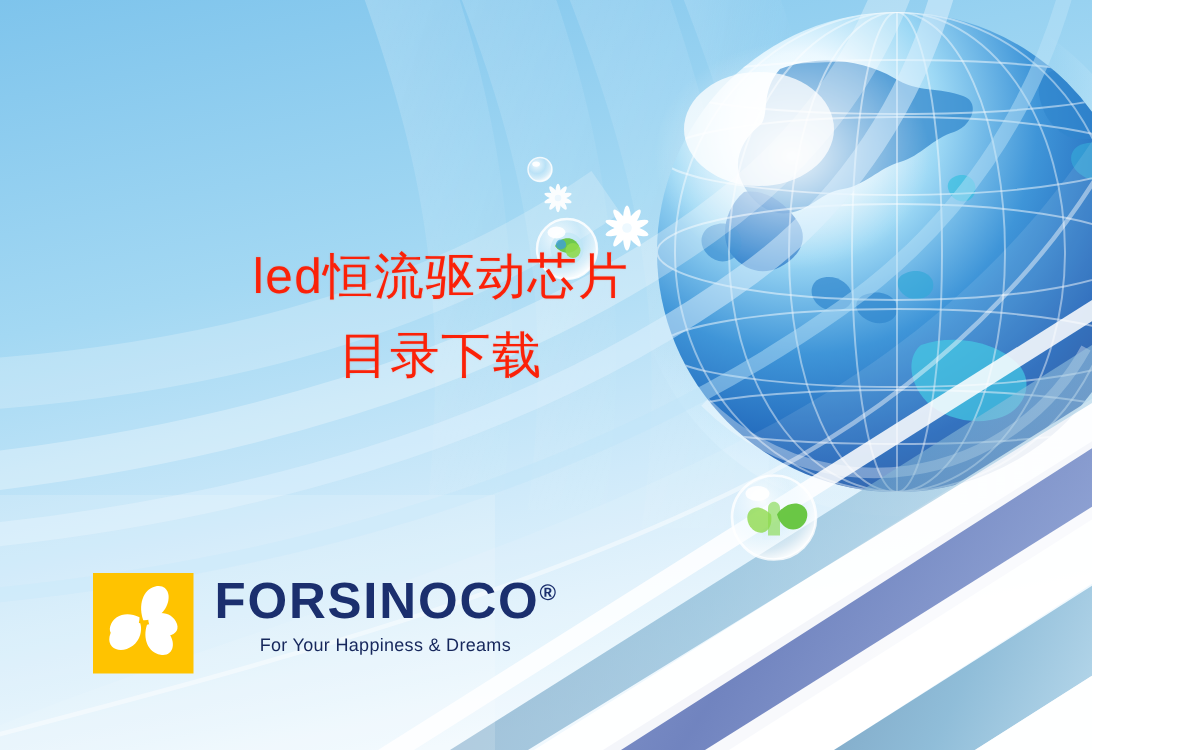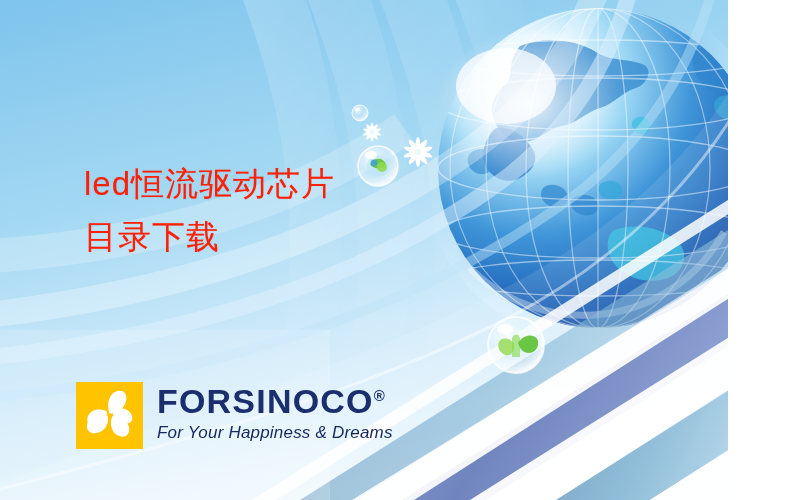--- a/index.html
+++ b/index.html
@@ -1,43 +1,44 @@
 <!DOCTYPE html>
 <html><head>
 <meta charset="utf-8">
 <style>
   html,body{margin:0;padding:0;background:#fff;}
   #stage{
     position:relative;width:728px;height:500px;overflow:hidden;
     font-family:"Liberation Sans",sans-serif;
     background:linear-gradient(160deg,#7ec4ec 0%,#8ecdf0 22%,#a6d9f4 45%,#c3e6f8 66%,#dff1fb 82%,#eef8fd 100%);
+    text-align:center;
   }
   .svgfill{position:absolute;top:0;left:0;width:800px;height:500px;}
 
   
   #headline{
     position:absolute;left:84px;top:163px;width:420px;
     color:#fb2108;z-index:40;line-height:1.30;
     font-size:33px;letter-spacing:1px;
     text-shadow:0 0 1px rgba(255,60,20,.35);
   }
   #headline .l1{display:block;}
   #headline .l2{display:block;margin-top:10px;}
 
   
-  #logo{position:absolute;left:76px;top:382px;display:flex;align-items:flex-start;z-index:45;}
+  #logo{position:absolute;left:62px;top:382px;display:flex;align-items:flex-start;z-index:45;}
   #logo-mark{width:67px;height:67px;background:#ffc300;position:relative;flex:0 0 auto;}
   #logo-text{margin-left:14px;margin-top:2px;}
   #brand{
     font-size:34px;font-weight:bold;color:#1b2f6e;letter-spacing:1.2px;
     line-height:1;white-space:nowrap;
   }
   #brand .reg{font-size:15px;vertical-align:super;letter-spacing:0;}
   #tagline{
-    font-size:17px;color:#16275c;letter-spacing:.2px;margin-top:5px;white-space:nowrap;font-style:italic;
+    font-size:12px;color:#16275c;letter-spacing:.2px;margin-top:5px;white-space:nowrap;
   }
 </style>
 </head>
 <body>
 
 <div id="stage">
 
   <svg class="svgfill" viewBox="0 0 800 500" preserveAspectRatio="none">
     <defs>
       <linearGradient id="gBg" x1="0" y1="0" x2="0.35" y2="1">

